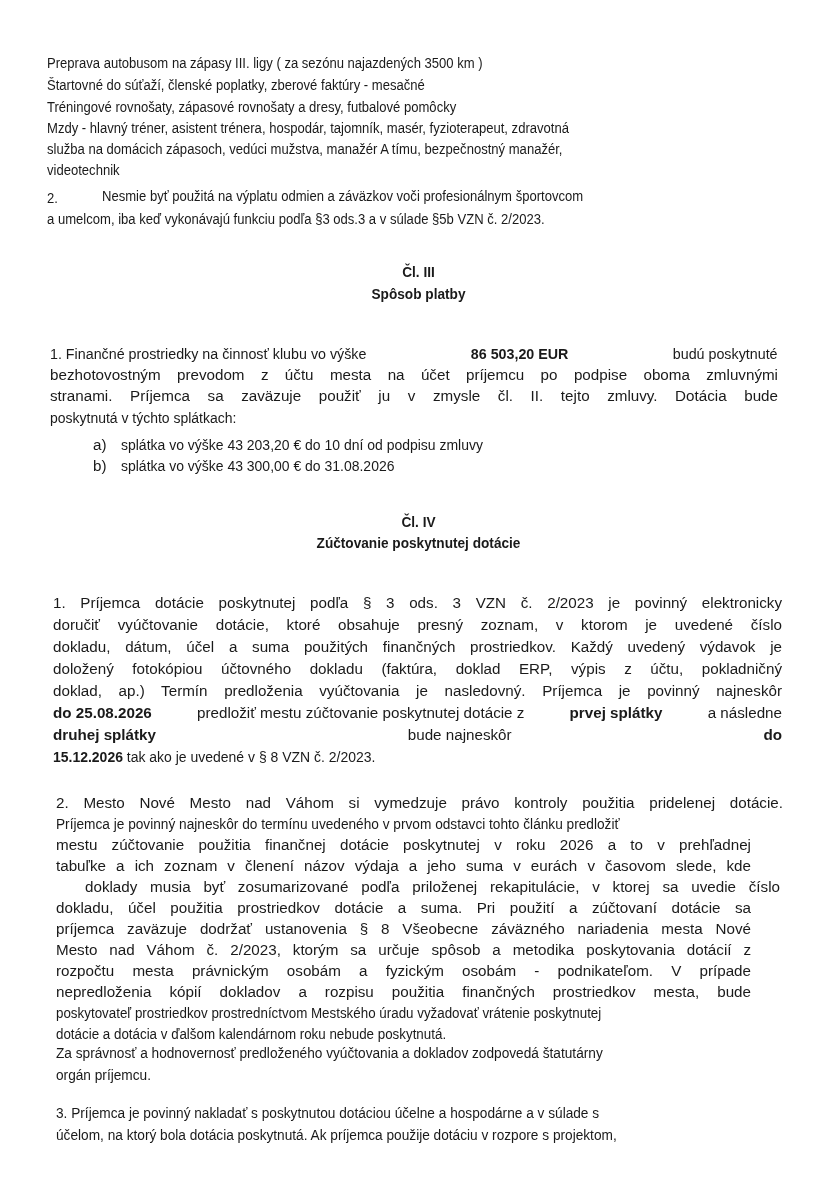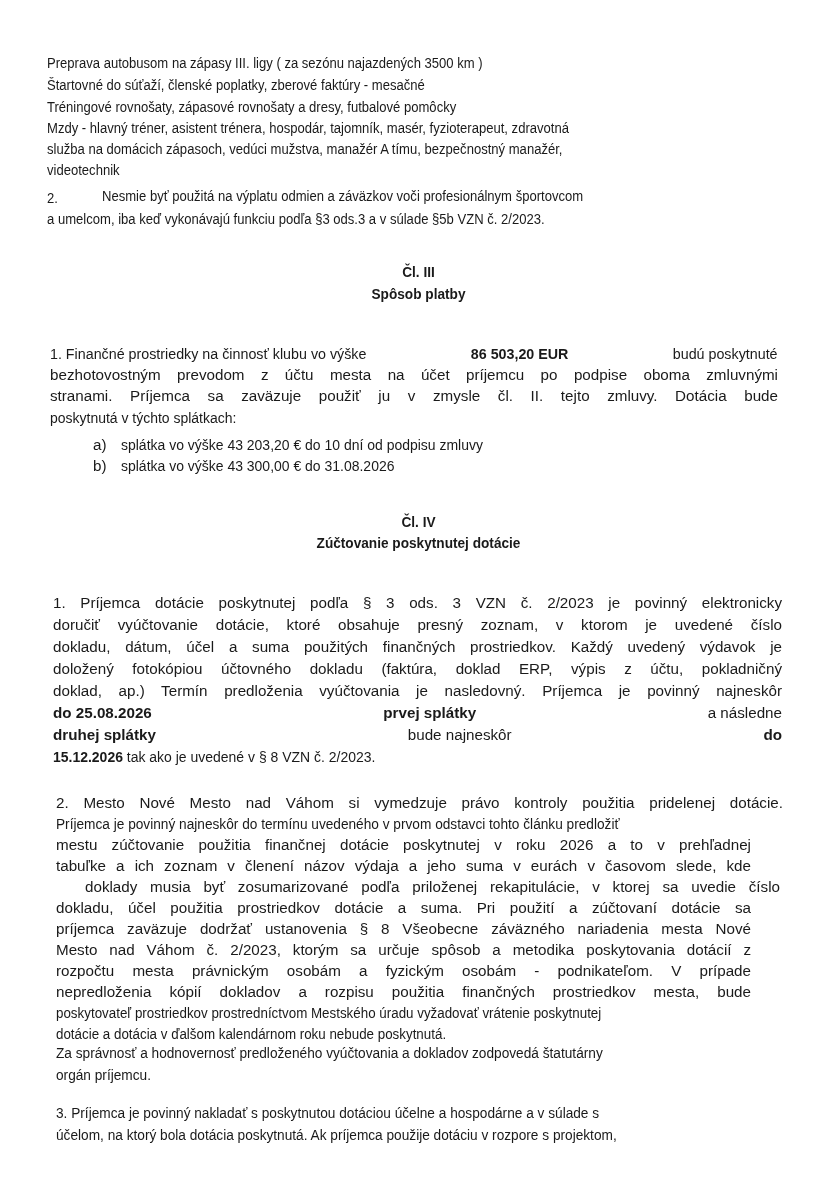--- a/index.html
+++ b/index.html
@@ -62,20 +62,21 @@
   <div class="line center heading" style="top:535px; transform:scaleX(0.88);">Zúčtovanie poskytnutej dotácie</div>
 
   <div>
     <div class="line just" style="left: 53px; top: 595px; width: 729px; white-space: nowrap; text-align: right; word-spacing: 0px;">1. Príjemca dotácie poskytnutej podľa § 3 ods. 3 VZN č. 2/2023 je povinný elektronicky</div>
     <div class="line just" style="left: 53px; top: 617px; width: 729px; white-space: nowrap; text-align: left; word-spacing: 0px;">doručiť vyúčtovanie dotácie, ktoré obsahuje presný zoznam, v ktorom je uvedené číslo</div>
     <div class="line just" style="left: 53px; top: 639px; width: 729px; white-space: nowrap; text-align: left; word-spacing: 0px;">dokladu, dátum, účel a suma použitých finančných prostriedkov. Každý uvedený výdavok je</div>
     <div class="line just" style="left: 53px; top: 661px; width: 729px; white-space: nowrap; text-align: left; word-spacing: 0px;">doložený fotokópiou účtovného dokladu (faktúra, doklad ERP, výpis z účtu, pokladničný</div>
     <div class="line just" style="left: 53px; top: 683px; width: 729px; white-space: nowrap; text-align: left; word-spacing: 0px;">doklad, ap.) Termín predloženia vyúčtovania je nasledovný. Príjemca je povinný najneskôr</div>
     <div class="line" style="left:53px; top:705px; width:729px; display:flex; justify-content:space-between;">
       <b>do 25.08.2026</b>
+      <span>predložiť mestu zúčtovanie poskytnutej dotácie z</span>
       <b>prvej splátky</b>
       <span>a následne</span>
     </div>
     <div class="line" style="left:53px; top:727px; width:729px; display:flex; justify-content:space-between;">
       <b>druhej splátky</b>
       <span>bude najneskôr</span>
       <b>do</b>
     </div>
     <div class="line" style="left:53px; top:749px; transform:scaleX(0.92); transform-origin:left top;">
       <b>15.12.2026</b>

